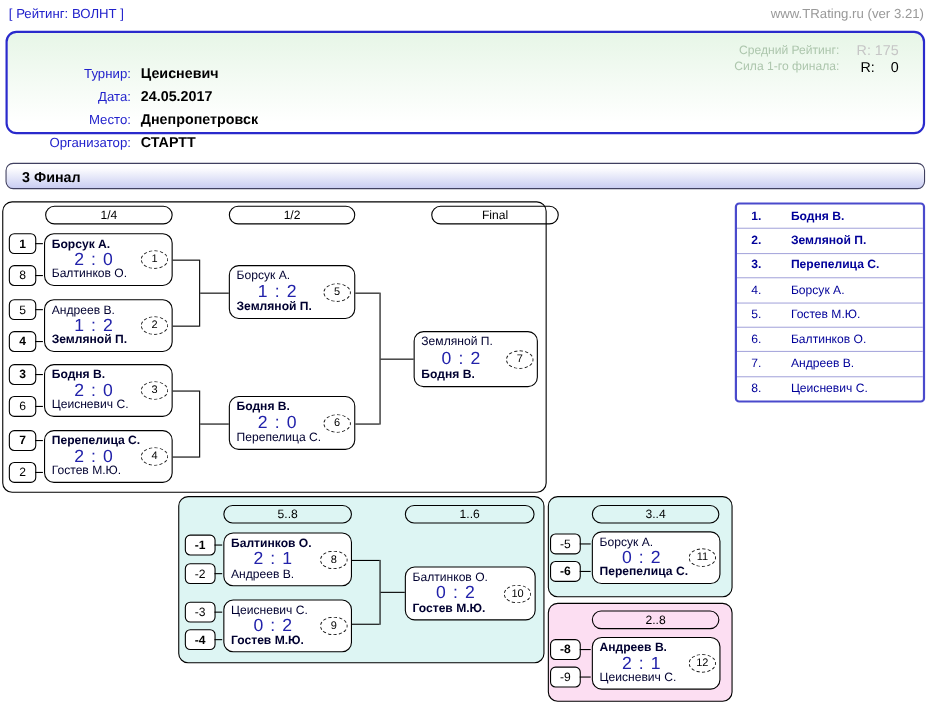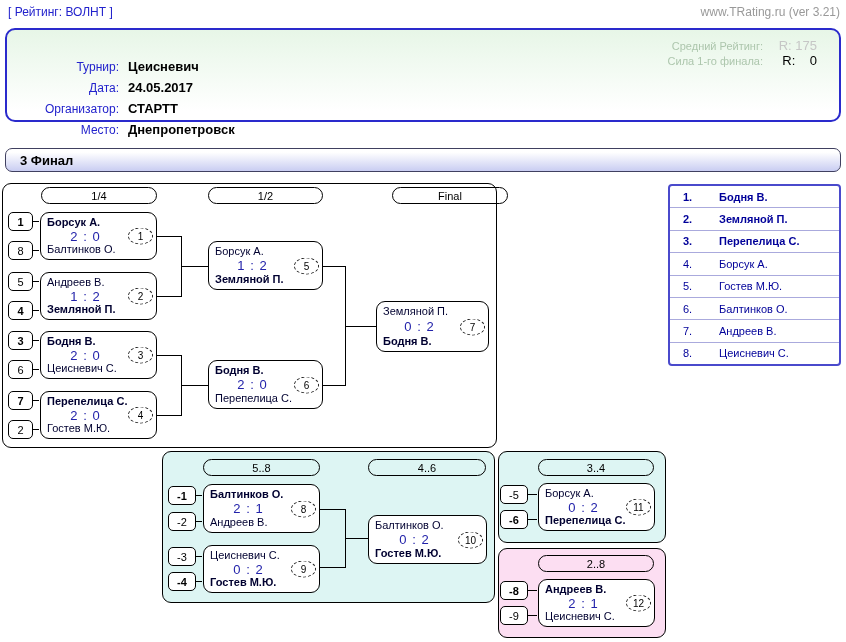--- a/index.html
+++ b/index.html
@@ -58,21 +58,21 @@
   .seed.neg { width:28px; }
   .seed::after { content:""; position:absolute; left:100%; top:8px; width:7px; height:1px; background:var(--line,#000); }
   .seed.w10::after { width:10px; }
 
   
   .match {
     position:absolute; box-sizing:border-box; background:#fff; border:1px solid #000; border-radius:9px;
     display:flex; flex-direction:column; justify-content:space-between; padding:3px 6px;
   }
   .mname { font-size:11px; line-height:13px; color:var(--name,#000030); white-space:nowrap; }
-  .mscore { font-size:13px; line-height:13px; color:var(--score,#2222aa); text-align:center; margin-right:26px; letter-spacing:1px; }
+  .mscore { font-size:16px; line-height:13px; color:var(--score,#2222aa); text-align:center; margin-right:26px; letter-spacing:1px; }
   .mnum {
     position:absolute; right:3px; top:50%; transform:translateY(-50%);
     width:25px; height:17px; box-sizing:border-box; border:1px dashed #222; border-radius:50%;
     display:flex; align-items:center; justify-content:center; font-size:10px; color:#000; background:#fff;
   }
 
   
   .cx { position:absolute; background:var(--line,#000); }
 
   
@@ -98,26 +98,26 @@
     <div id="info-left">
       <div class="info-row">
         <span class="info-label">Турнир:</span>
         <span class="info-value">Цеисневич</span>
       </div>
       <div class="info-row">
         <span class="info-label">Дата:</span>
         <span class="info-value">24.05.2017</span>
       </div>
       <div class="info-row">
+        <span class="info-label">Место:</span>
+        <span class="info-value">Днепропетровск</span>
+      </div>
+      <div class="info-row">
         <span class="info-label">Организатор:</span>
         <span class="info-value">СТАРТТ</span>
-      </div>
-      <div class="info-row">
-        <span class="info-label">Место:</span>
-        <span class="info-value">Днепропетровск</span>
       </div>
     </div>
     <div id="info-stats">
       <div class="stat-row">
         <span class="stat-label">Средний Рейтинг:</span>
         <span class="stat-value">R: 175</span>
       </div>
       <div class="stat-row current">
         <span class="stat-label">Сила 1-го финала:</span>
         <span class="stat-value">R:&nbsp;&nbsp;&nbsp;&nbsp;0</span>
@@ -132,21 +132,21 @@
   <div class="panel" id="main-bracket"></div>
 
   <div class="panel" id="consol-58"></div>
   <div class="panel" id="consol-34"></div>
   <div class="panel" id="consol-78"></div>
 
   <div class="pill" style="left:41px;top:187px;width:116px">1/4</div>
   <div class="pill" style="left:208px;top:187px;width:115px">1/2</div>
   <div class="pill" style="left:392px;top:187px;width:116px">Final</div>
   <div class="pill" style="left:203px;top:459px;width:117px">5..8</div>
-  <div class="pill" style="left:368px;top:459px;width:118px">4..6</div>
+  <div class="pill" style="left:368px;top:459px;width:118px">1..6</div>
   <div class="pill" style="left:538px;top:459px;width:116px">3..4</div>
   <div class="pill" style="left:538px;top:555px;width:116px">2..8</div>
 
   <div class="seed" style="left:8px;top:212px">
       <span style="font-weight: bold;">1</span>
     </div>
   <div class="seed" style="left:8px;top:241px">
       <span>8</span>
     </div>
   <div class="seed" style="left:8px;top:272px">

